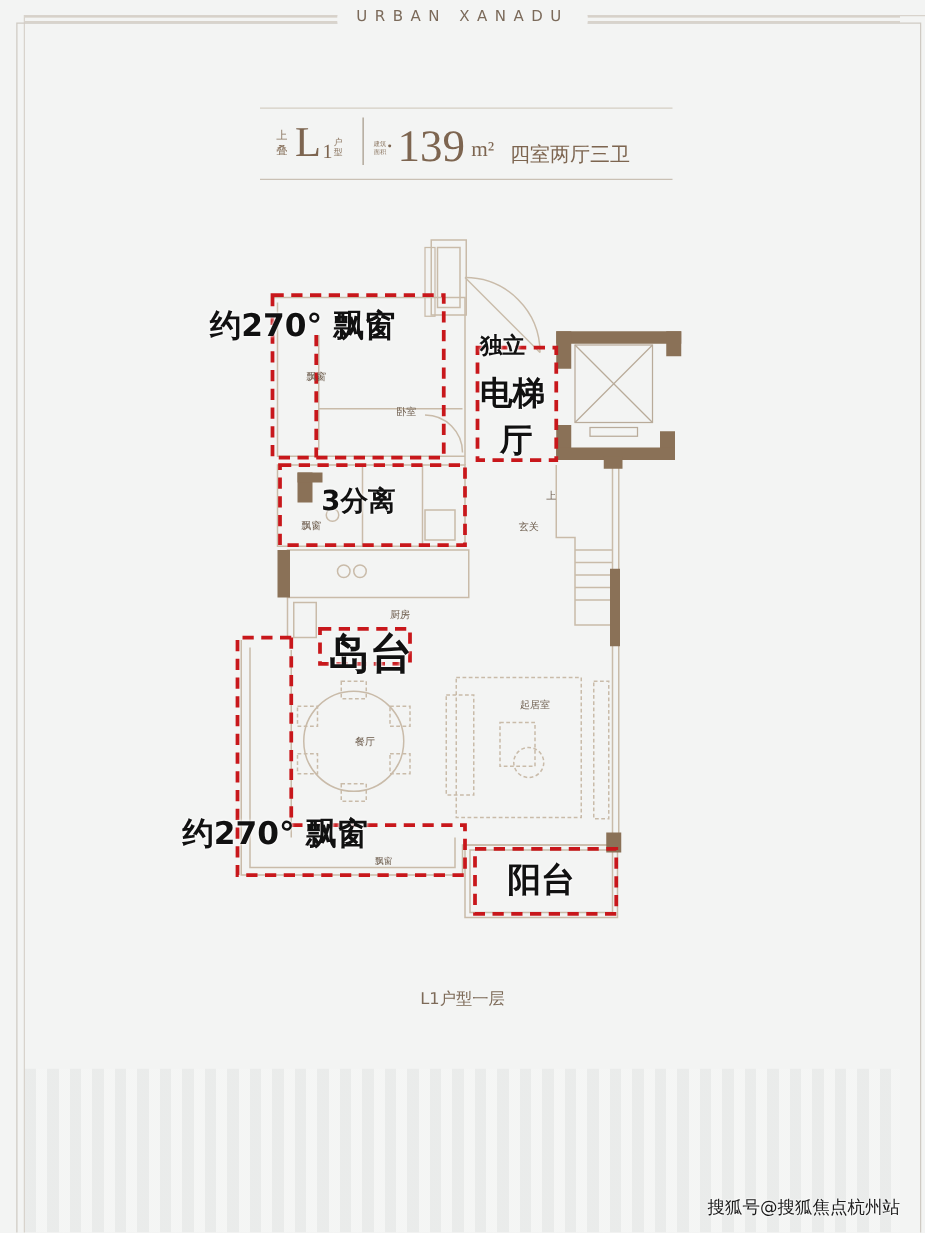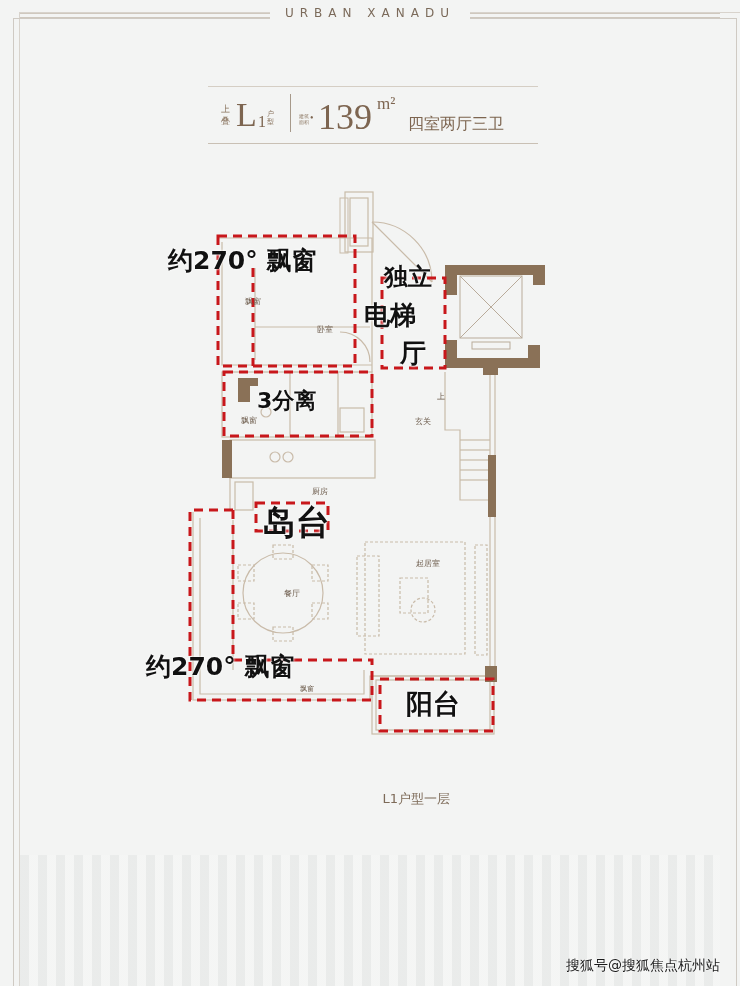--- a/index.html
+++ b/index.html
@@ -11,21 +11,21 @@
   .brand-text{position:absolute;left:270px;top:6px;width:200px;text-align:center;font-size:12px;letter-spacing:6px;color:#7b6a5a;font-family:"DejaVu Sans",sans-serif;background:#f3f4f3;}
   .title-box{position:absolute;left:208px;top:86px;width:330px;height:56px;border-top:1px solid #d5cec4;border-bottom:1px solid #c9c0b4;}
   .t-small{position:absolute;font-size:9px;color:#8b7560;line-height:10px;font-family:"DejaVu Serif",serif;}
   .t-big{position:absolute;font-family:"Liberation Serif",serif;color:#7d6550;}
   .divider{position:absolute;left:290px;top:94px;width:1px;height:38px;background:#a6998a;}
   .cn{position:absolute;font-family:"DejaVu Sans",sans-serif;font-weight:bold;color:#111;text-shadow:0 0 2px #fff,0 0 3px #fff;}
   .wall{position:absolute;background:#8a7157;}
   .room{position:absolute;font-size:8px;color:#6b5a4a;margin-left:12px;}
   .stripes{position:absolute;left:20px;top:855px;width:700px;height:131px;
     background:repeating-linear-gradient(90deg,rgba(230,232,231,.7) 0 9px,rgba(246,247,246,.5) 9px 18px);}
-  .caption{position:absolute;left:290px;top:790px;width:160px;text-align:right;font-size:13px;color:#7d6a58;}
+  .caption{position:absolute;left:290px;top:790px;width:160px;text-align:center;font-size:13px;color:#7d6a58;}
   .watermark{position:absolute;left:566px;top:957px;font-size:14px;font-weight:normal;color:#1a1a1a;text-shadow:0 0 2px #fff,0 0 2px #fff;}
   svg{position:absolute;left:0;top:0;}
 </style>
 </head>
 <body>
 
 <div class="frame2"></div>
 <div class="frame1"></div>
 <div class="stripes"></div>
 
@@ -40,21 +40,21 @@
 <div class="t-small" style="left:221px;top:116px;">叠</div>
 <div class="t-big" style="left:236px;top:96px;font-size:34px;">L</div>
 <div class="t-big" style="left:258px;top:113px;font-size:16px;">1</div>
 <div class="t-small" style="left:267px;top:110px;font-size:7px;line-height:8px;">户</div>
 <div class="t-small" style="left:267px;top:118px;font-size:7px;line-height:8px;">型</div>
 <div class="divider"></div>
 <div class="t-small" style="left:299px;top:114px;font-size:5px;line-height:5px;">建筑</div>
 <div class="t-small" style="left:299px;top:120px;font-size:5px;line-height:5px;">面积</div>
 <div class="t-big" style="left:310px;top:112px;font-size:10px;">•</div>
 <div class="t-big" style="left:318px;top:96px;font-size:36px;">139</div>
-<div class="t-big" style="left:377px;top:94px;font-size:17px;">m²</div>
+<div class="t-big" style="left:377px;top:110px;font-size:17px;">m²</div>
 <div class="t-big" style="left:408px;top:114px;font-size:16px;font-family:'DejaVu Serif',serif;">四室两厅三卫</div>
 
 <svg width="740" height="986">
   <g fill="none" stroke="#c9bba9" stroke-width="1.2">
 
     <rect x="345" y="192" width="28" height="60"></rect>
     <rect x="350" y="198" width="18" height="48"></rect>
     <polyline points="218,238 372,238 372,372"></polyline>
     <polyline points="222,242 222,365 372,365"></polyline>
     <line x1="255" y1="268" x2="255" y2="360"></line>
@@ -143,22 +143,22 @@
 <div class="room" style="left:305px;top:324px;">卧室</div>
 <div class="room" style="left:229px;top:415px;">飘窗</div>
 <div class="room" style="left:425px;top:391px;">上</div>
 <div class="room" style="left:403px;top:416px;text-align:right;">玄关</div>
 <div class="room" style="left:300px;top:486px;">厨房</div>
 <div class="room" style="left:272px;top:588px;">餐厅</div>
 <div class="room" style="left:404px;top:558px;">起居室</div>
 <div class="room" style="left:288px;top:684px;font-size:7px;">飘窗</div>
 
 <div class="cn" style="left:168px;top:244px;font-size:25px;">约270°  飘窗</div>
-<div class="cn" style="left:384px;top:258px;font-size:24px;line-height:38px;">独立</div>
-<div class="cn" style="left:364px;top:296px;font-size:26px;line-height:38px;">电梯</div>
+<div class="cn" style="left:384px;top:258px;font-size:18px;line-height:38px;">独立</div>
+<div class="cn" style="left:384px;top:296px;font-size:26px;line-height:38px;">电梯</div>
 <div class="cn" style="left:400px;top:334px;font-size:26px;line-height:38px;">厅</div>
 <div class="cn" style="left:257px;top:386px;font-size:22px;">3分离</div>
 <div class="cn" style="left:262px;top:500px;font-size:34px;">岛台</div>
 <div class="cn" style="left:146px;top:650px;font-size:25px;">约270°  飘窗</div>
 <div class="cn" style="left:406px;top:686px;font-size:27px;">阳台</div>
 
 <div class="caption">L1户型一层</div>
 <div class="watermark">搜狐号@搜狐焦点杭州站</div>
 
 </body></html>

